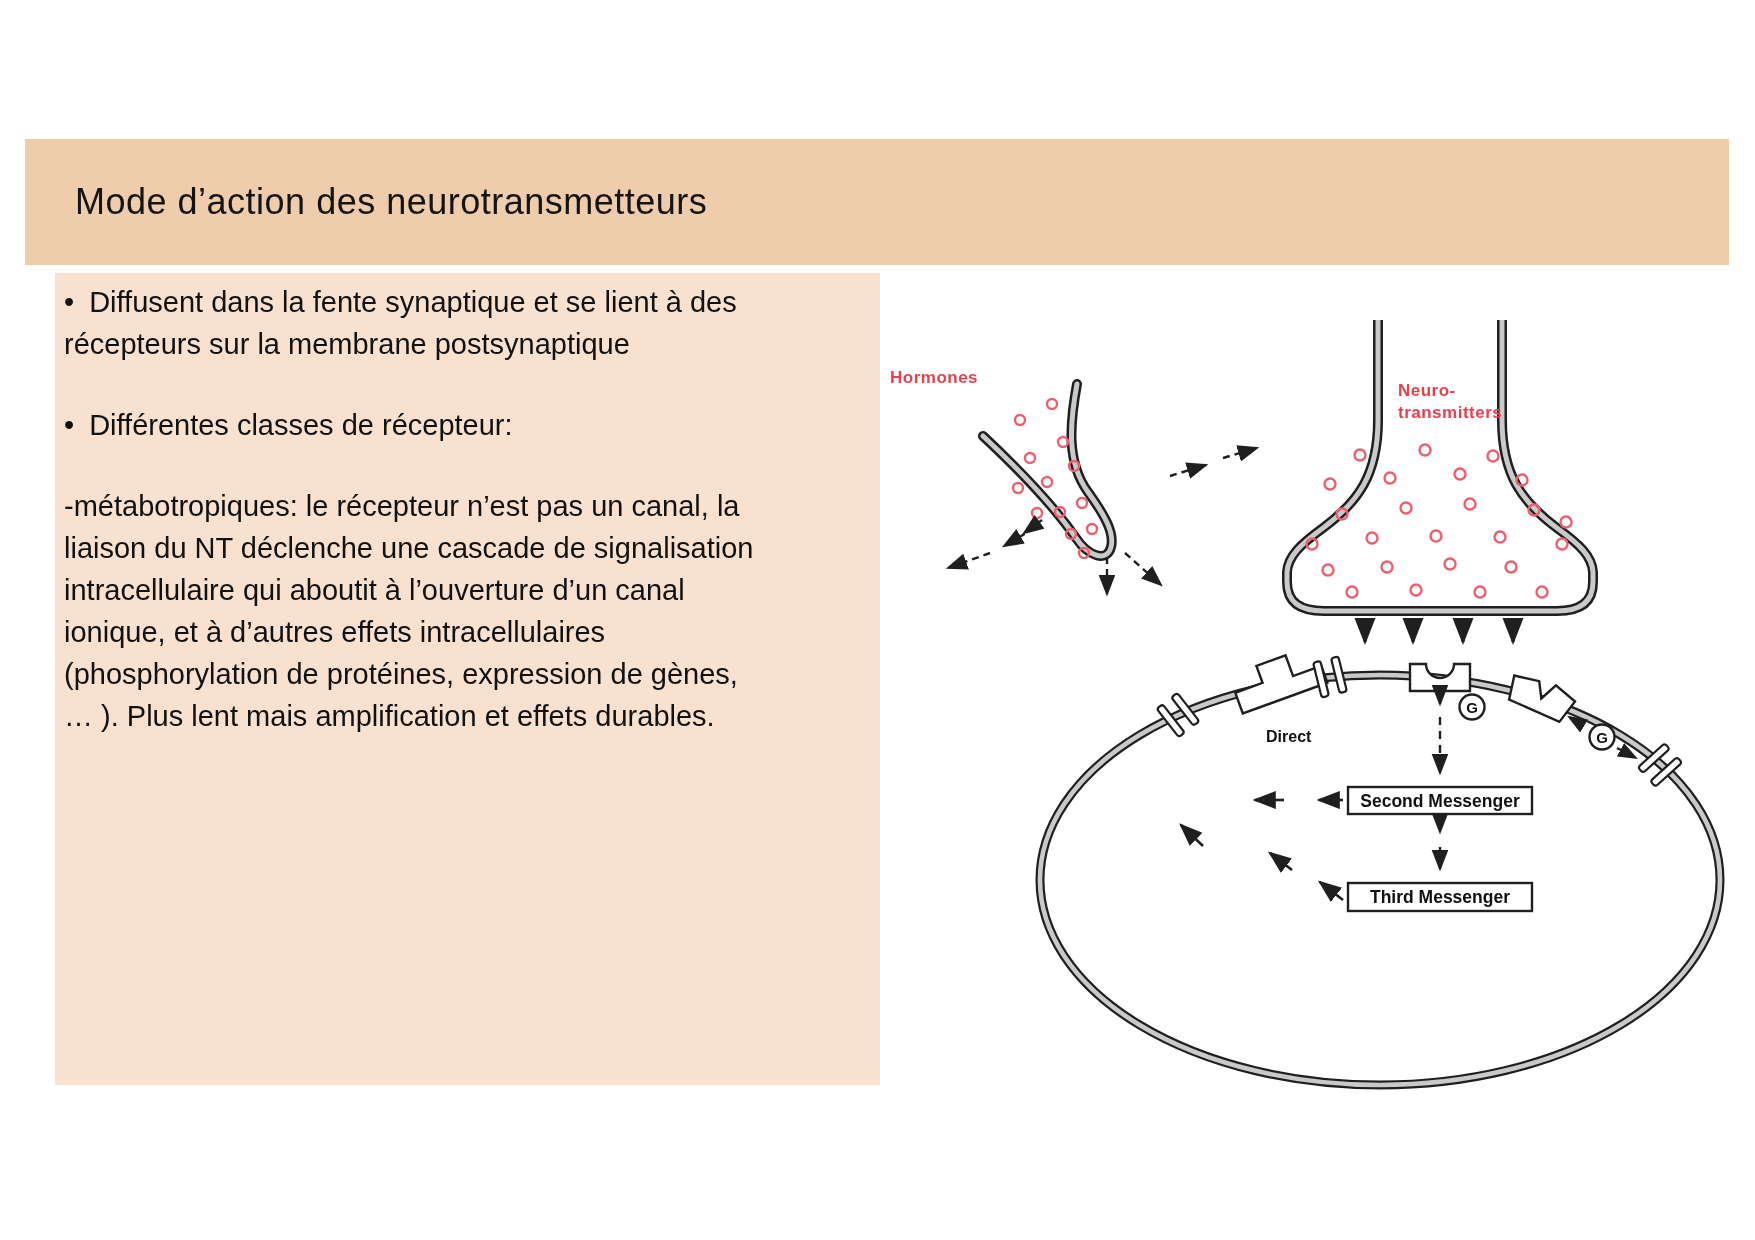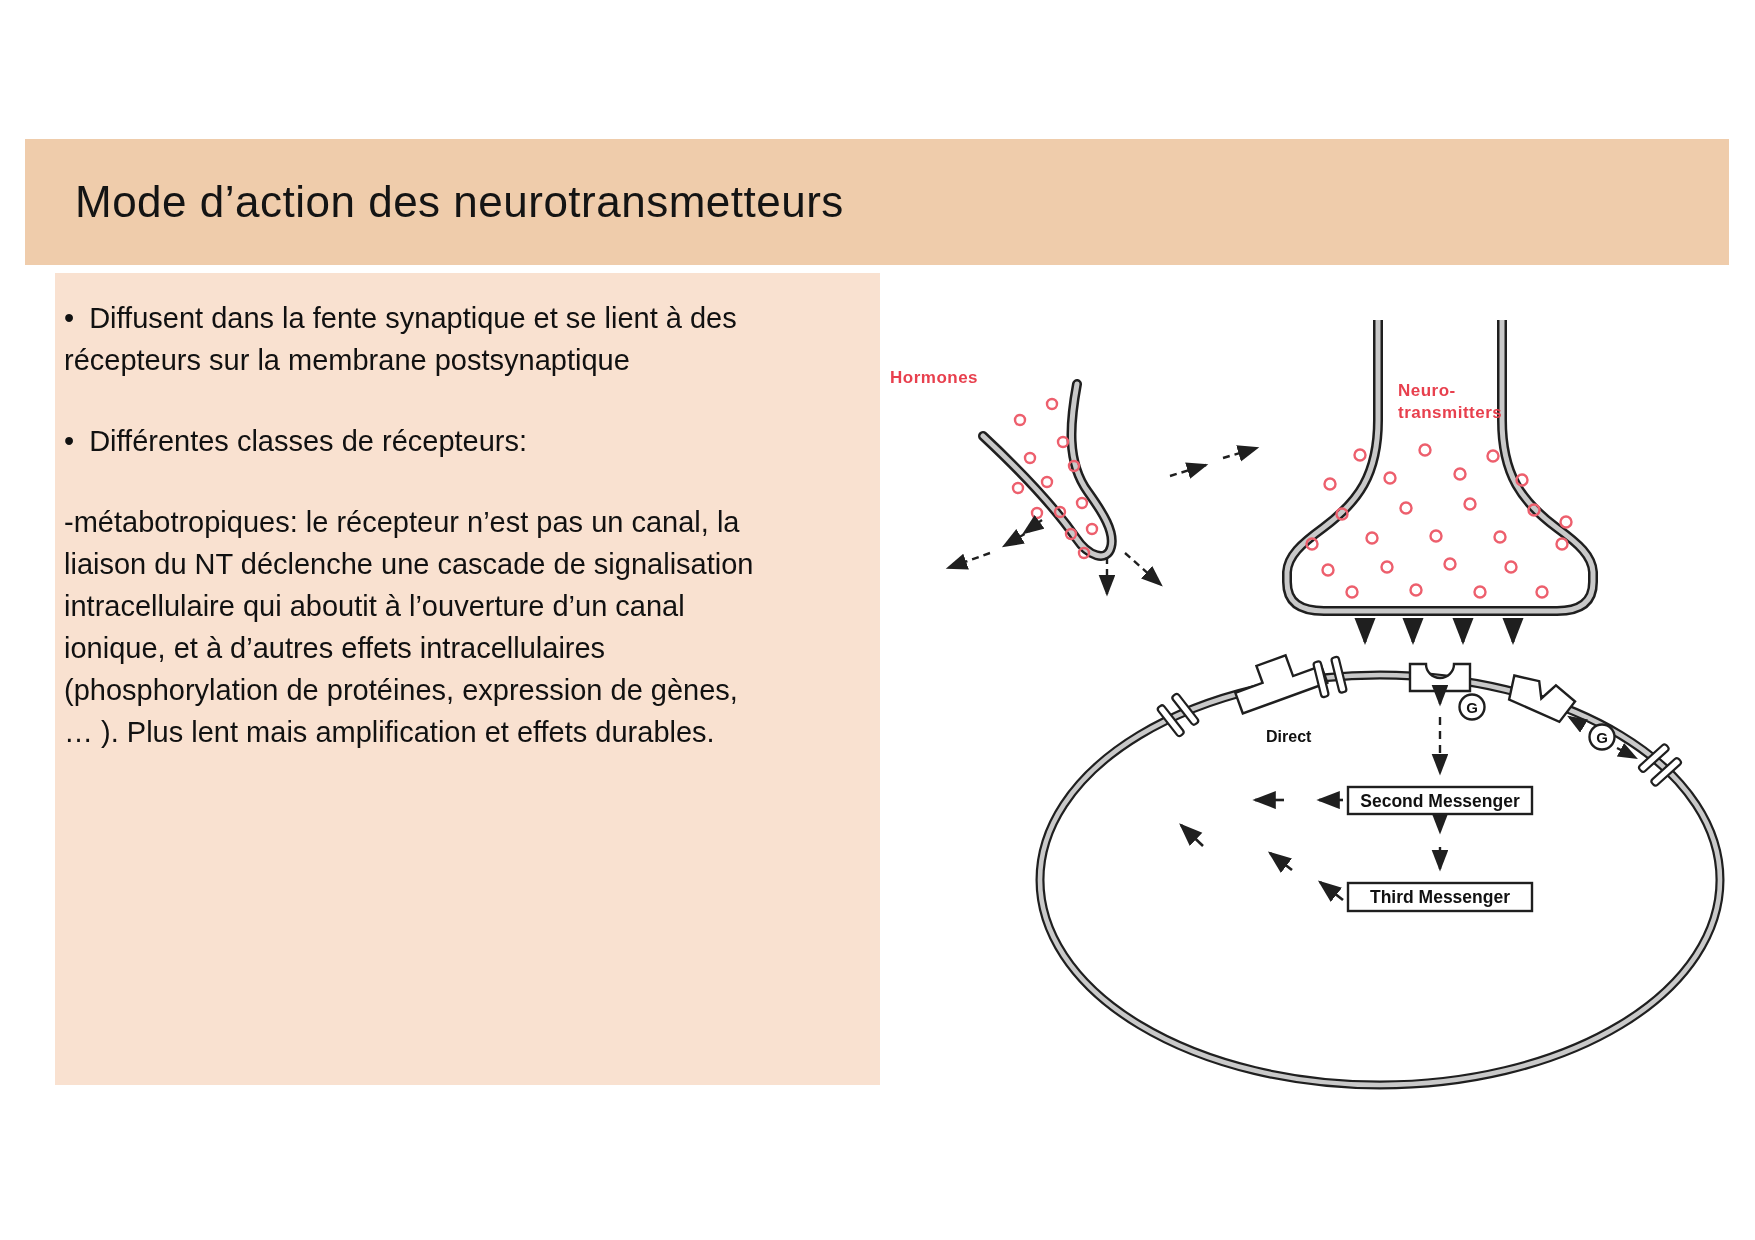--- a/index.html
+++ b/index.html
@@ -1,25 +1,25 @@
 <!DOCTYPE html>
 <html><head>
 <meta charset="utf-8">
 <style>
   html,body{margin:0;padding:0;background:#fff;}
   body{position:relative;width:1755px;height:1240px;overflow:hidden;
        font-family:"Liberation Sans", sans-serif;}
 
   .banner{position:absolute;left:25px;top:139px;width:1704px;height:126px;
           background:#efccab;display:flex;align-items:center;}
-  .banner h1{margin:0 0 0 50px;font-size:44px;font-weight:400;color:#141414;
+  .banner h1{margin:0 0 0 50px;font-size:36px;font-weight:400;color:#141414;
              letter-spacing:.5px;}
 
   .panel{position:absolute;left:55px;top:273px;width:825px;height:812px;
-         background:#f9e1d0;box-sizing:border-box;padding:24px 8px 0 9px;
+         background:#f9e1d0;box-sizing:border-box;padding:8px 8px 0 9px;
          color:#111;font-size:29px;line-height:42px;}
   .panel p{margin:0 0 39px 0;}
   .marker{display:inline;}
   .marker:not(:empty){margin-right:15px;}
   .ptext{white-space:pre-wrap;}
 
   .diagram{position:absolute;left:860px;top:270px;width:900px;height:850px;}
   svg text{font-family:"Liberation Sans", sans-serif;}
   .redlabel{fill:#e8404e;font-weight:bold;font-size:17px;letter-spacing:.5px;}
   .boxlabel{fill:#111;font-weight:bold;font-size:17.5px;}
@@ -29,21 +29,21 @@
 </head>
 <body>
 
 <div class="banner">
   <h1>Mode d’action des neurotransmetteurs</h1>
 </div>
 
 <div class="panel">
   <p><span class="marker">•</span><span class="ptext">Diffusent dans la fente synaptique et se lient à des
 récepteurs sur la membrane postsynaptique</span></p>
-  <p><span class="marker">•</span><span class="ptext">Différentes classes de récepteurs:</span></p>
+  <p><span class="marker">•</span><span class="ptext">Différentes classes de récepteur:</span></p>
   <p><span class="marker"></span><span class="ptext">-métabotropiques: le récepteur n’est pas un canal, la
 liaison du NT déclenche une cascade de signalisation
 intracellulaire qui aboutit à l’ouverture d’un canal
 ionique, et à d’autres effets intracellulaires
 (phosphorylation de protéines, expression de gènes,
 … ). Plus lent mais amplification et effets durables.</span></p>
 </div>
 
 <svg class="diagram" viewBox="0 0 900 850" xmlns="http://www.w3.org/2000/svg">
   <defs>

